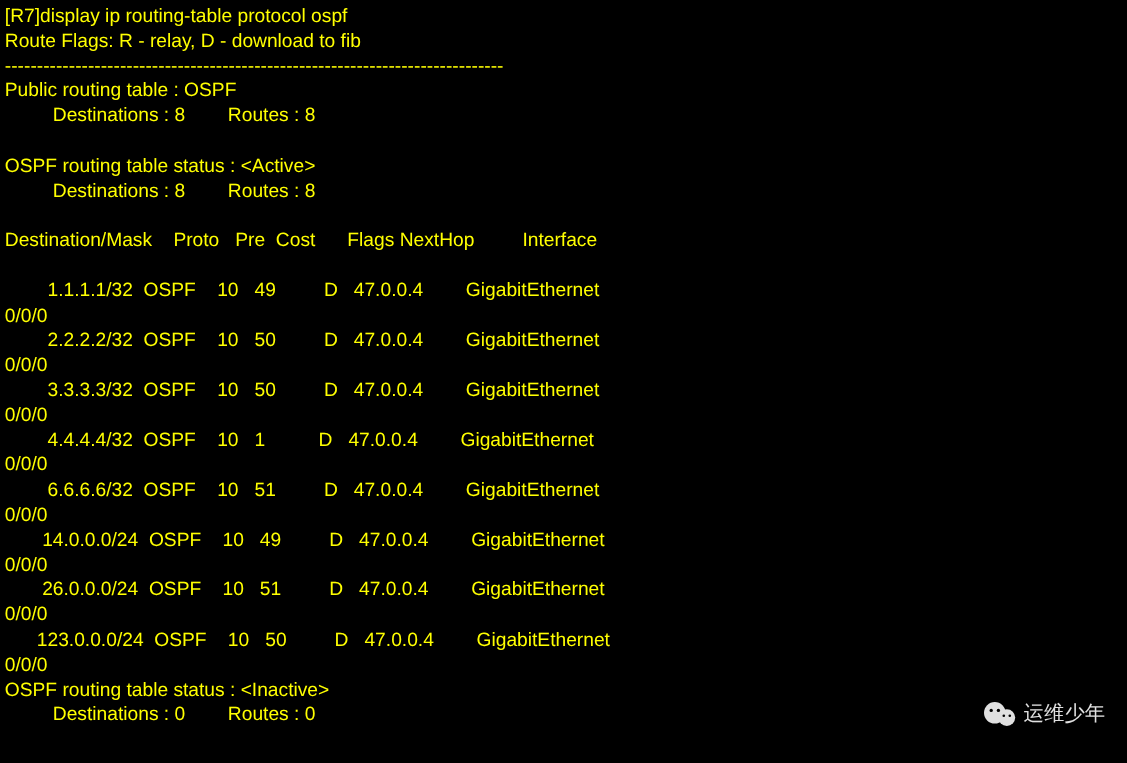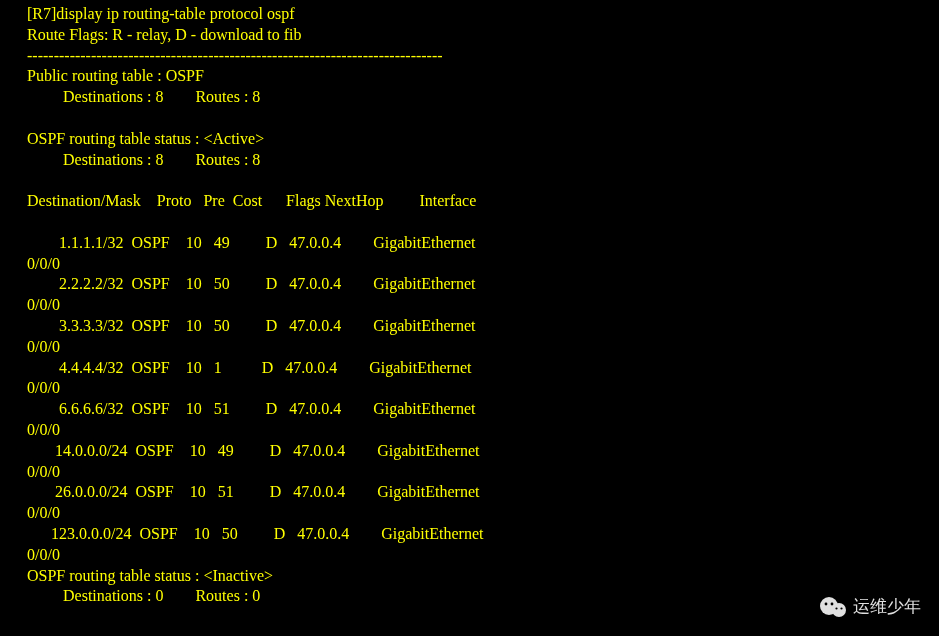--- a/index.html
+++ b/index.html
@@ -9,30 +9,29 @@
       font-family: "Courier New", monospace;
       font-size: 16px;
       line-height: 1.3;
       padding: 4px;
       width: 939px;
       height: 636px;
       overflow: hidden;
       position: relative;
     }
     pre {
-      font-family: Liberation Serif, serif;
+      font-family: Liberation Sans, sans-serif;
       white-space: pre;
-      margin-left: 23px;
     }
     .divider {
       color: #ffff00;
     }
     .watermark {
       position: absolute;
-      bottom: 18px;
+      bottom: 30px;
       right: 18px;
       display: flex;
       align-items: center;
       gap: 6px;
     }
     .watermark-icon {
       width: 28px;
       height: 22px;
       position: relative;
     }

